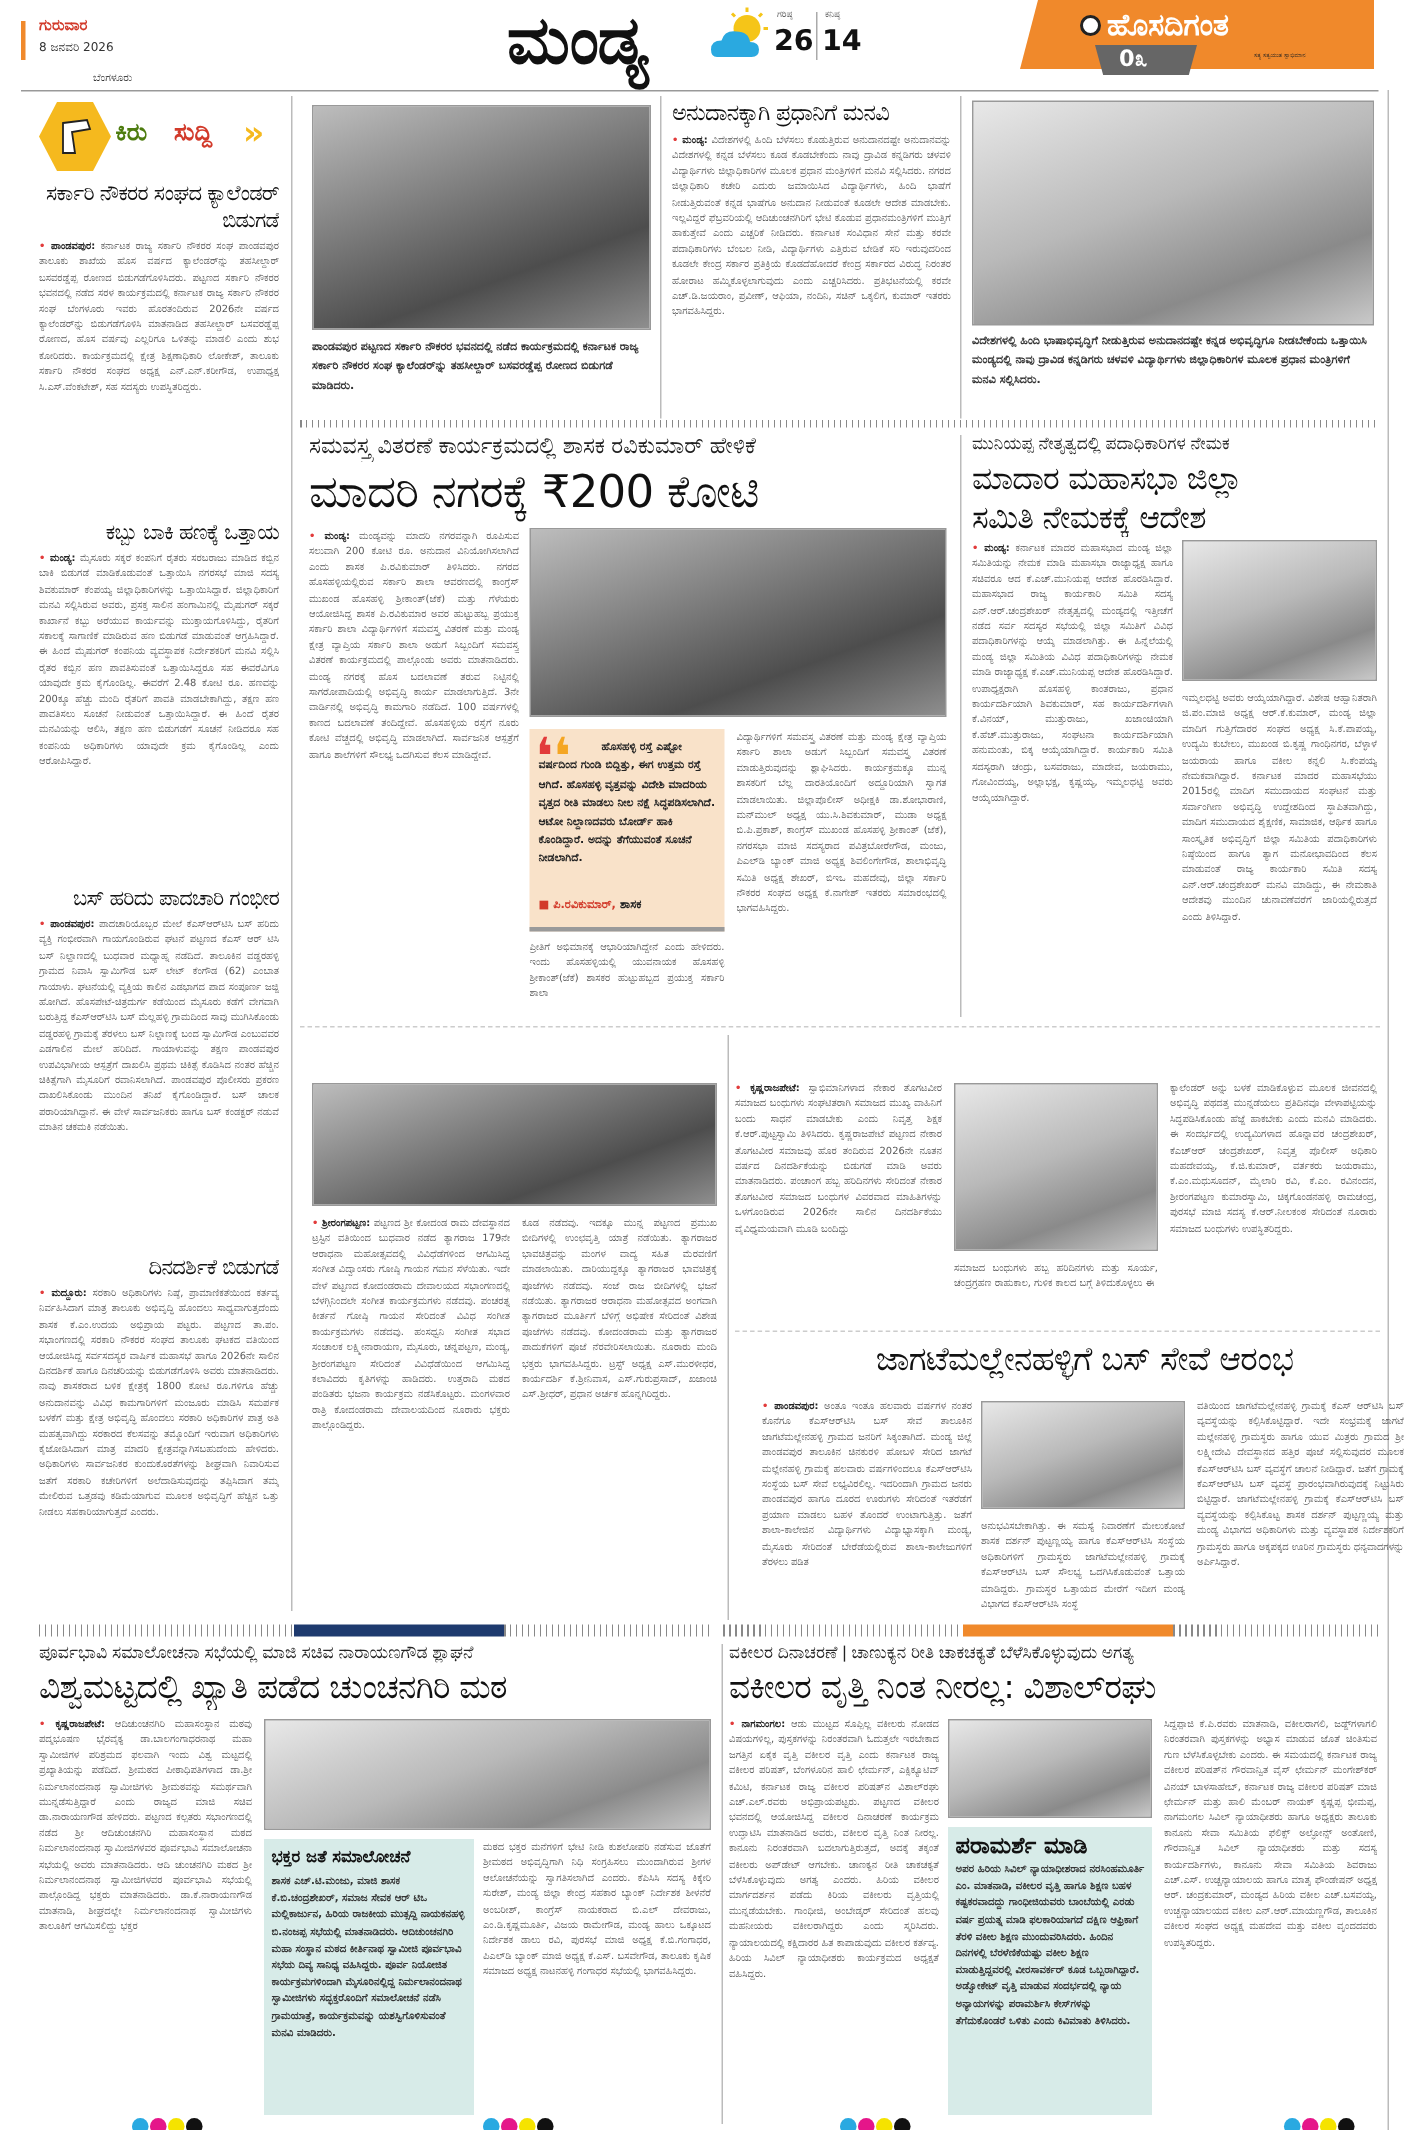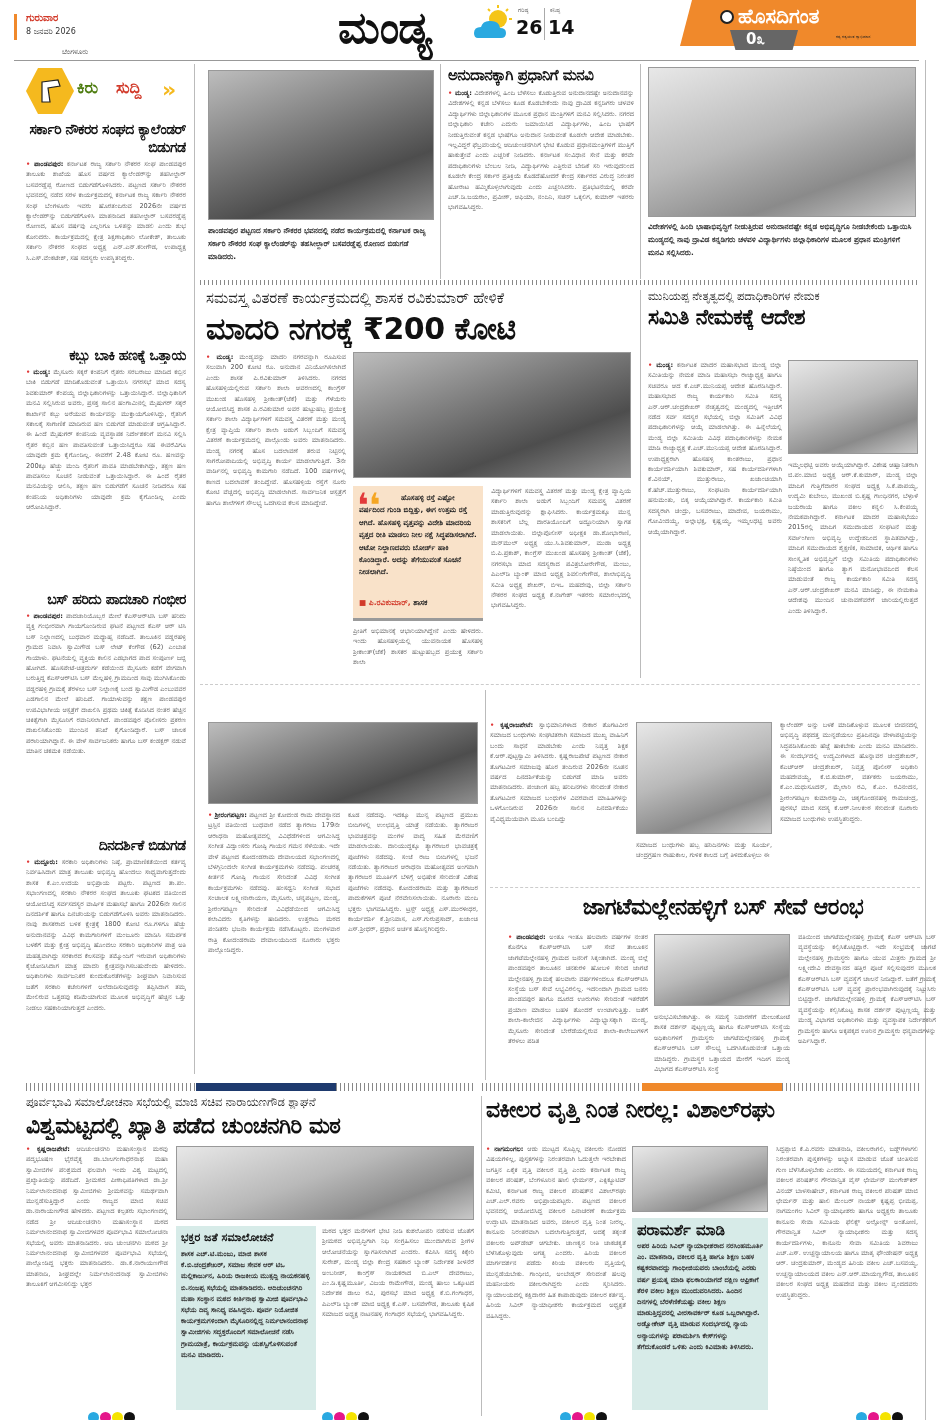--- a/index.html
+++ b/index.html
@@ -2,21 +2,21 @@
 <html><head>
 <meta charset="utf-8">
 <style>
 *{box-sizing:border-box;margin:0;padding:0}
 body{width:945px;height:1420px;background:#fff;font-family:"DejaVu Sans",sans-serif;color:#222;position:relative;overflow:hidden}
 .abs{position:absolute}
 .txt{font-size:6.6px;line-height:10.4px;color:#555;text-align:justify;overflow:hidden}
 .dl{color:#222;font-weight:bold}
 .dl::before{content:"• ";color:#e23b3b}
 .kick{font-family:Liberation Sans, sans-serif;color:#222;white-space:nowrap;overflow:hidden}
-.hl{font-family:"DejaVu Sans",sans-serif;font-weight:bold;color:#111;white-space:nowrap;overflow:hidden;letter-spacing:-0.5px}
+.hl{font-family:"DejaVu Sans",sans-serif;font-weight:normal;color:#111;white-space:nowrap;overflow:hidden;letter-spacing:-0.5px}
 .photo{background:linear-gradient(160deg,#bdbdbd,#7d7d7d 40%,#4d4d4d 70%,#8f8f8f);border:1px solid #999}
 .photo.light{background:linear-gradient(160deg,#e8e8e8,#b9b9b9 45%,#8a8a8a 75%,#c9c9c9)}
 .cap{font-size:8px;line-height:12px;font-weight:bold;color:#333}
 .vr{border-left:1px solid #bbb}
 .hr{border-top:1px dashed #ccc}
 .hatch{background:repeating-linear-gradient(90deg,#888 0 1px,transparent 1px 4px)}
 .box-peach{background:#f9e2c9}
 .box-teal{background:#d7ebe8}
 .dots span{display:inline-block;width:11px;height:11px;border-radius:50%;margin-right:1px}
 </style>
@@ -117,20 +117,21 @@
     <div class="abs" style="left:4px;top:2px;font-size:34px;font-weight:bold;line-height:34px"><span style="color:#e23b3b">❛</span><span style="color:#f5a623">❛</span></div>
     <div class="abs" style="left:6px;top:6px;width:120px;font-size:7.2px;line-height:12.4px;font-weight:bold;color:#222;text-indent:42px;overflow:hidden;height:104px">ಹೊಸಹಳ್ಳಿ ರಸ್ತೆ ಎಷ್ಟೋ ವರ್ಷದಿಂದ ಗುಂಡಿ ಬಿದ್ದಿತ್ತು, ಈಗ ಉತ್ತಮ ರಸ್ತೆ ಆಗಿದೆ. ಹೊಸಹಳ್ಳಿ ವೃತ್ತವನ್ನು ವಿದೇಶಿ ಮಾದರಿಯ ವೃತ್ತದ ರೀತಿ ಮಾಡಲು ನೀಲ ನಕ್ಷೆ ಸಿದ್ಧಪಡಿಸಲಾಗಿದೆ. ಆಟೋ ನಿಲ್ದಾಣದವರು ಬೋರ್ಡ್ ಹಾಕಿ ಕೊಂಡಿದ್ದಾರೆ. ಅದನ್ನು ತೆಗೆಯುವಂತೆ ಸೂಚನೆ ನೀಡಲಾಗಿದೆ.</div>
     <div class="abs" style="left:6px;top:112px;font-size:7.6px;font-weight:bold;color:#d23a2a">■ <span>ಪಿ.ರವಿಕುಮಾರ್</span>, <span style="color:#222">ಶಾಸಕ</span></div>
   </div>
   <div class="abs txt" style="left:147px;top:338px;width:130px;height:52px">ಪ್ರೀತಿಗೆ ಅಭಿಮಾನಕ್ಕೆ ಆಭಾರಿಯಾಗಿದ್ದೇನೆ ಎಂದು ಹೇಳಿದರು. ಇಂದು ಹೊಸಹಳ್ಳಿಯಲ್ಲಿ ಯುವನಾಯಕ ಹೊಸಹಳ್ಳಿ ಶ್ರೀಕಾಂತ್(ಜೆಕೆ) ಶಾಸಕರ ಹುಟ್ಟುಹಬ್ಬದ ಪ್ರಯುಕ್ತ ಸರ್ಕಾರಿ ಶಾಲಾ</div>
   <div class="abs txt" style="left:285px;top:198px;width:140px;height:192px">ವಿದ್ಯಾರ್ಥಿಗಳಿಗೆ ಸಮವಸ್ತ್ರ ವಿತರಣೆ ಮತ್ತು ಮಂಡ್ಯ ಕ್ಷೇತ್ರ ವ್ಯಾಪ್ತಿಯ ಸರ್ಕಾರಿ ಶಾಲಾ ಅಡುಗೆ ಸಿಬ್ಬಂದಿಗೆ ಸಮವಸ್ತ್ರ ವಿತರಣೆ ಮಾಡುತ್ತಿರುವುದನ್ನು ಶ್ಲಾಘಿಸಿದರು. ಕಾರ್ಯಕ್ರಮಕ್ಕೂ ಮುನ್ನ ಶಾಸಕರಿಗೆ ಬೆಲ್ಲ ದಾರತಿಯೊಂದಿಗೆ ಅದ್ದೂರಿಯಾಗಿ ಸ್ವಾಗತ ಮಾಡಲಾಯಿತು. ಜಿಲ್ಲಾಪೊಲೀಸ್ ಅಧೀಕ್ಷಕಿ ಡಾ.ಶೋಭಾರಾಣಿ, ಮನ್‌ಮುಲ್ ಅಧ್ಯಕ್ಷ ಯು.ಸಿ.ಶಿವಕುಮಾರ್, ಮುಡಾ ಅಧ್ಯಕ್ಷ ಬಿ.ಪಿ.ಪ್ರಕಾಶ್, ಕಾಂಗ್ರೆಸ್ ಮುಖಂಡ ಹೊಸಹಳ್ಳಿ ಶ್ರೀಕಾಂತ್ (ಜೆಕೆ), ನಗರಸಭಾ ಮಾಜಿ ಸದಸ್ಯರಾದ ಪವಿತ್ರಬೋರೇಗೌಡ, ಮಂಜು, ಪಿಎಲ್‌ಡಿ ಬ್ಯಾಂಕ್ ಮಾಜಿ ಅಧ್ಯಕ್ಷ ಶಿವಲಿಂಗೇಗೌಡ, ಶಾಲಾಭಿವೃದ್ಧಿ ಸಮಿತಿ ಅಧ್ಯಕ್ಷ ಶೇಖರ್, ಬಿಇಒ ಮಹದೇವು, ಜಿಲ್ಲಾ ಸರ್ಕಾರಿ ನೌಕರರ ಸಂಘದ ಅಧ್ಯಕ್ಷ ಕೆ.ನಾಗೇಶ್ ಇತರರು ಸಮಾರಂಭದಲ್ಲಿ ಭಾಗವಹಿಸಿದ್ದರು.</div>
 </div>
 
 <div class="abs" style="left:648px;top:288px;width:272px;height:392px">
   <div class="kick" style="font-size:11.4px;line-height:16px">ಮುನಿಯಪ್ಪ ನೇತೃತ್ವದಲ್ಲಿ ಪದಾಧಿಕಾರಿಗಳ ನೇಮಕ</div>
+  <div class="hl" style="font-size:21px;line-height:26px;margin-top:2px">ಮಾದಾರ ಮಹಾಸಭಾ ಜಿಲ್ಲಾ</div>
   <div class="hl" style="font-size:21px;line-height:26px">ಸಮಿತಿ ನೇಮಕಕ್ಕೆ ಆದೇಶ</div>
   <div class="abs txt" style="left:0;top:72px;width:134px;height:316px"><span class="dl">ಮಂಡ್ಯ:</span> <span>ಕರ್ನಾಟಕ ಮಾದರ ಮಹಾಸಭಾದ ಮಂಡ್ಯ ಜಿಲ್ಲಾ ಸಮಿತಿಯನ್ನು ನೇಮಕ ಮಾಡಿ ಮಹಾಸಭಾ ರಾಜ್ಯಾಧ್ಯಕ್ಷ ಹಾಗೂ ಸಚಿವರೂ ಆದ ಕೆ.ಎಚ್.ಮುನಿಯಪ್ಪ ಆದೇಶ ಹೊರಡಿಸಿದ್ದಾರೆ. ಮಹಾಸಭಾದ ರಾಜ್ಯ ಕಾರ್ಯಕಾರಿ ಸಮಿತಿ ಸದಸ್ಯ ಎನ್.ಆರ್.ಚಂದ್ರಶೇಖರ್ ನೇತೃತ್ವದಲ್ಲಿ ಮಂಡ್ಯದಲ್ಲಿ ಇತ್ತೀಚೆಗೆ ನಡೆದ ಸರ್ವ ಸದಸ್ಯರ ಸಭೆಯಲ್ಲಿ ಜಿಲ್ಲಾ ಸಮಿತಿಗೆ ವಿವಿಧ ಪದಾಧಿಕಾರಿಗಳನ್ನು ಆಯ್ಕೆ ಮಾಡಲಾಗಿತ್ತು. ಈ ಹಿನ್ನೆಲೆಯಲ್ಲಿ ಮಂಡ್ಯ ಜಿಲ್ಲಾ ಸಮಿತಿಯ ವಿವಿಧ ಪದಾಧಿಕಾರಿಗಳನ್ನು ನೇಮಕ ಮಾಡಿ ರಾಜ್ಯಾಧ್ಯಕ್ಷ ಕೆ.ಎಚ್.ಮುನಿಯಪ್ಪ ಆದೇಶ ಹೊರಡಿಸಿದ್ದಾರೆ. ಉಪಾಧ್ಯಕ್ಷರಾಗಿ ಹೊಸಹಳ್ಳಿ ಕಾಂತರಾಜು, ಪ್ರಧಾನ ಕಾರ್ಯದರ್ಶಿಯಾಗಿ ಶಿವಕುಮಾರ್, ಸಹ ಕಾರ್ಯದರ್ಶಿಗಳಾಗಿ ಕೆ.ವಿನಯ್, ಮುತ್ತುರಾಜು, ಖಜಾಂಚಿಯಾಗಿ ಕೆ.ಹೆಚ್.ಮುತ್ತುರಾಜು, ಸಂಘಟನಾ ಕಾರ್ಯದರ್ಶಿಯಾಗಿ ಹನುಮಂತು, ಬಿಕ್ಕ ಆಯ್ಕೆಯಾಗಿದ್ದಾರೆ. ಕಾರ್ಯಕಾರಿ ಸಮಿತಿ ಸದಸ್ಯರಾಗಿ ಚಂದ್ರು, ಬಸವರಾಜು, ಮಾದೇವ, ಜಯರಾಮು, ಗೋವಿಂದಯ್ಯ, ಅಲ್ಲಾಭಕ್ಷ, ಕೃಷ್ಣಯ್ಯ, ಇಮ್ಮಲಧಟ್ಟಿ ಅವರು ಆಯ್ಕೆಯಾಗಿದ್ದಾರೆ.</span></div>
   <div class="abs photo light" style="left:140px;top:72px;width:130px;height:94px"></div>
   <div class="abs txt" style="left:140px;top:172px;width:130px;height:216px">ಇಮ್ಮಲಧಟ್ಟಿ ಅವರು ಆಯ್ಕೆಯಾಗಿದ್ದಾರೆ. ವಿಶೇಷ ಆಹ್ವಾನಿತರಾಗಿ ಜಿ.ಪಂ.ಮಾಜಿ ಅಧ್ಯಕ್ಷ ಆರ್.ಕೆ.ಕುಮಾರ್, ಮಂಡ್ಯ ಜಿಲ್ಲಾ ಮಾದಿಗ ಗುತ್ತಿಗೆದಾರರ ಸಂಘದ ಅಧ್ಯಕ್ಷ ಸಿ.ಕೆ.ಪಾಪಯ್ಯ, ಉದ್ಯಮಿ ಕುಬೇಲು, ಮುಖಂಡ ಬಿ.ಕೃಷ್ಣ ಗಾಂಧಿನಗರ, ಬೆಳ್ಳಾಳೆ ಜಯರಾಯ ಹಾಗೂ ವಕೀಲ ಕನ್ನಲಿ ಸಿ.ಕೆಂಪಯ್ಯ ನೇಮಕವಾಗಿದ್ದಾರೆ. ಕರ್ನಾಟಕ ಮಾದರ ಮಹಾಸಭೆಯು 2015ರಲ್ಲಿ ಮಾದಿಗ ಸಮುದಾಯದ ಸಂಘಟನೆ ಮತ್ತು ಸರ್ವಾಂಗೀಣ ಅಭಿವೃದ್ಧಿ ಉದ್ದೇಶದಿಂದ ಸ್ಥಾಪಿತವಾಗಿದ್ದು, ಮಾದಿಗ ಸಮುದಾಯದ ಶೈಕ್ಷಣಿಕ, ಸಾಮಾಜಿಕ, ಆರ್ಥಿಕ ಹಾಗೂ ಸಾಂಸ್ಕೃತಿಕ ಅಭಿವೃದ್ಧಿಗೆ ಜಿಲ್ಲಾ ಸಮಿತಿಯ ಪದಾಧಿಕಾರಿಗಳು ನಿಷ್ಠೆಯಿಂದ ಹಾಗೂ ತ್ಯಾಗ ಮನೋಭಾವದಿಂದ ಕೆಲಸ ಮಾಡುವಂತೆ ರಾಜ್ಯ ಕಾರ್ಯಕಾರಿ ಸಮಿತಿ ಸದಸ್ಯ ಎನ್.ಆರ್.ಚಂದ್ರಶೇಖರ್ ಮನವಿ ಮಾಡಿದ್ದು, ಈ ನೇಮಕಾತಿ ಆದೇಶವು ಮುಂದಿನ ಚುನಾವಣೆವರೆಗೆ ಜಾರಿಯಲ್ಲಿರುತ್ತದೆ ಎಂದು ತಿಳಿಸಿದ್ದಾರೆ.</div>
 </div>
 
 <div class="abs hr" style="left:200px;top:684px;width:720px"></div>
 
 <div class="abs" style="left:206px;top:688px;width:274px;height:390px">
   <div class="abs photo" style="left:2px;top:34px;width:270px;height:82px"></div>
@@ -168,20 +169,21 @@
   <div class="abs txt" style="left:0;top:50px;width:142px;height:270px"><span class="dl">ಕೃಷ್ಣರಾಜಪೇಟೆ:</span> <span>ಆದಿಚುಂಚನಗಿರಿ ಮಹಾಸಂಸ್ಥಾನ ಮಠವು ಪದ್ಮಭೂಷಣ ಭೈರವೈಕ್ಯ ಡಾ.ಬಾಲಗಂಗಾಧರನಾಥ ಮಹಾ ಸ್ವಾಮೀಜಿಗಳ ಪರಿಶ್ರಮದ ಫಲವಾಗಿ ಇಂದು ವಿಶ್ವ ಮಟ್ಟದಲ್ಲಿ ಪ್ರಖ್ಯಾತಿಯನ್ನು ಪಡೆದಿದೆ. ಶ್ರೀಮಠದ ಪೀಠಾಧಿಪತಿಗಳಾದ ಡಾ.ಶ್ರೀ ನಿರ್ಮಲಾನಂದನಾಥ ಸ್ವಾಮೀಜಿಗಳು ಶ್ರೀಮಠವನ್ನು ಸಮರ್ಥವಾಗಿ ಮುನ್ನಡೆಸುತ್ತಿದ್ದಾರೆ ಎಂದು ರಾಜ್ಯದ ಮಾಜಿ ಸಚಿವ ಡಾ.ನಾರಾಯಣಗೌಡ ಹೇಳಿದರು. ಪಟ್ಟಣದ ಕಲ್ಪತರು ಸಭಾಂಗಣದಲ್ಲಿ ನಡೆದ ಶ್ರೀ ಆದಿಚುಂಚನಗಿರಿ ಮಹಾಸಂಸ್ಥಾನ ಮಠದ ನಿರ್ಮಲಾನಂದನಾಥ ಸ್ವಾಮೀಜಿಗಳವರ ಪೂರ್ವಭಾವಿ ಸಮಾಲೋಚನಾ ಸಭೆಯಲ್ಲಿ ಅವರು ಮಾತನಾಡಿದರು. ಆದಿ ಚುಂಚನಗಿರಿ ಮಠದ ಶ್ರೀ ನಿರ್ಮಲಾನಂದನಾಥ ಸ್ವಾಮೀಜಿಗಳವರ ಪೂರ್ವಭಾವಿ ಸಭೆಯಲ್ಲಿ ಪಾಲ್ಗೊಂಡಿದ್ದ ಭಕ್ತರು ಮಾತನಾಡಿದರು. ಡಾ.ಕೆ.ನಾರಾಯಣಗೌಡ ಮಾತನಾಡಿ, ಶೀಘ್ರದಲ್ಲೇ ನಿರ್ಮಲಾನಂದನಾಥ ಸ್ವಾಮೀಜಿಗಳು ತಾಲೂಕಿಗೆ ಆಗಮಿಸಲಿದ್ದು ಭಕ್ತರ</span></div>
   <div class="abs photo light" style="left:150px;top:52px;width:298px;height:74px"></div>
   <div class="abs box-teal" style="left:150px;top:132px;width:140px;height:184px;padding:4px 5px">
     <div style="font-size:11px;font-weight:bold;color:#111;line-height:16px">ಭಕ್ತರ ಜತೆ ಸಮಾಲೋಚನೆ</div>
     <div style="font-size:6.8px;line-height:11.2px;font-weight:bold;color:#333;margin-top:3px;height:156px;overflow:hidden">ಶಾಸಕ ಎಚ್.ಟಿ.ಮಂಜು, ಮಾಜಿ ಶಾಸಕ ಕೆ.ಬಿ.ಚಂದ್ರಶೇಖರ್, ಸಮಾಜ ಸೇವಕ ಆರ್ ಟಿಒ ಮಲ್ಲಿಕಾರ್ಜುನ, ಹಿರಿಯ ರಾಜಕೀಯ ಮುತ್ಸದ್ದಿ ನಾಯಕನಹಳ್ಳಿ ಬಿ.ನಂಜಪ್ಪ ಸಭೆಯಲ್ಲಿ ಮಾತನಾಡಿದರು. ಆದಿಚುಂಚನಗಿರಿ ಮಹಾ ಸಂಸ್ಥಾನ ಮಠದ ಕೀರ್ತಿನಾಥ ಸ್ವಾಮೀಜಿ ಪೂರ್ವಭಾವಿ ಸಭೆಯ ದಿವ್ಯ ಸಾನಿಧ್ಯ ವಹಿಸಿದ್ದರು. ಪೂರ್ವ ನಿಯೋಜಿತ ಕಾರ್ಯಕ್ರಮಗಳಿಂದಾಗಿ ಮೈಸೂರಿನಲ್ಲಿದ್ದ ನಿರ್ಮಲಾನಂದನಾಥ ಸ್ವಾಮೀಜಿಗಳು ಸದ್ಭಕ್ತರೊಂದಿಗೆ ಸಮಾಲೋಚನೆ ನಡೆಸಿ ಗ್ರಾಮಯಾತ್ರೆ, ಕಾರ್ಯಕ್ರಮವನ್ನು ಯಶಸ್ವಿಗೊಳಿಸುವಂತೆ ಮನವಿ ಮಾಡಿದರು.</div>
   </div>
   <div class="abs txt" style="left:296px;top:132px;width:152px;height:184px">ಮಠದ ಭಕ್ತರ ಮನೆಗಳಿಗೆ ಭೇಟಿ ನೀಡಿ ಕುಶಲೋಪರಿ ನಡೆಸುವ ಜೊತೆಗೆ ಶ್ರೀಮಠದ ಅಭಿವೃದ್ಧಿಗಾಗಿ ನಿಧಿ ಸಂಗ್ರಹಿಸಲು ಮುಂದಾಗಿರುವ ಶ್ರೀಗಳ ಆಲೋಚನೆಯನ್ನು ಸ್ವಾಗತಿಸಲಾಗಿದೆ ಎಂದರು. ಕೆಪಿಸಿಸಿ ಸದಸ್ಯ ಕಿಕ್ಕೇರಿ ಸುರೇಶ್, ಮಂಡ್ಯ ಜಿಲ್ಲಾ ಕೇಂದ್ರ ಸಹಕಾರ ಬ್ಯಾಂಕ್ ನಿರ್ದೇಶಕ ಶೀಳನೆರೆ ಅಂಬರೀಶ್, ಕಾಂಗ್ರೆಸ್ ನಾಯಕರಾದ ಬಿ.ಎಲ್ ದೇವರಾಜು, ಎಂ.ಡಿ.ಕೃಷ್ಣಮೂರ್ತಿ, ವಿಜಯ ರಾಮೇಗೌಡ, ಮಂಡ್ಯ ಹಾಲು ಒಕ್ಕೂಟದ ನಿರ್ದೇಶಕ ಡಾಲು ರವಿ, ಪುರಸಭೆ ಮಾಜಿ ಅಧ್ಯಕ್ಷ ಕೆ.ಬಿ.ಗಂಗಾಧರ, ಪಿಎಲ್‌ಡಿ ಬ್ಯಾಂಕ್ ಮಾಜಿ ಅಧ್ಯಕ್ಷ ಕೆ.ಎಸ್. ಬಸವೇಗೌಡ, ತಾಲೂಕು ಕೃಷಿಕ ಸಮಾಜದ ಅಧ್ಯಕ್ಷ ನಾಟನಹಳ್ಳಿ ಗಂಗಾಧರ ಸಭೆಯಲ್ಲಿ ಭಾಗವಹಿಸಿದ್ದರು.</div>
 </div>
 
 <div class="abs" style="left:486px;top:1094px;width:434px;height:320px">
+  <div class="kick" style="font-size:11.4px;line-height:16px">ವಕೀಲರ ದಿನಾಚರಣೆ | ಚಾಣುಕ್ಯನ ರೀತಿ ಚಾಕಚಕ್ಯತೆ ಬೆಳೆಸಿಕೊಳ್ಳುವುದು ಅಗತ್ಯ</div>
   <div class="hl" style="font-size:22px;line-height:28px;margin-top:2px">ವಕೀಲರ ವೃತ್ತಿ ನಿಂತ ನೀರಲ್ಲ: ವಿಶಾಲ್‌ರಘು</div>
   <div class="abs txt" style="left:0;top:50px;width:140px;height:270px"><span class="dl">ನಾಗಮಂಗಲ:</span> <span>ಆಡು ಮುಟ್ಟದ ಸೊಪ್ಪಿಲ್ಲ ವಕೀಲರು ನೋಡದ ವಿಷಯಗಳಿಲ್ಲ, ಪುಸ್ತಕಗಳನ್ನು ನಿರಂತರವಾಗಿ ಓದುತ್ತಲೇ ಇರಬೇಕಾದ ಜಗತ್ತಿನ ಏಕೈಕ ವೃತ್ತಿ ವಕೀಲರ ವೃತ್ತಿ ಎಂದು ಕರ್ನಾಟಕ ರಾಜ್ಯ ವಕೀಲರ ಪರಿಷತ್, ಬೆಂಗಳೂರಿನ ಹಾಲಿ ಛೇರ್ಮನ್, ಎಕ್ಸಿಕ್ಯೂಟಿವ್ ಕಮಿಟಿ, ಕರ್ನಾಟಕ ರಾಜ್ಯ ವಕೀಲರ ಪರಿಷತ್‌ನ ವಿಶಾಲ್‌ರಘು ಎಚ್.ಎಲ್.ರವರು ಅಭಿಪ್ರಾಯಪಟ್ಟರು. ಪಟ್ಟಣದ ವಕೀಲರ ಭವನದಲ್ಲಿ ಆಯೋಜಿಸಿದ್ದ ವಕೀಲರ ದಿನಾಚರಣೆ ಕಾರ್ಯಕ್ರಮ ಉದ್ಘಾಟಿಸಿ ಮಾತನಾಡಿದ ಅವರು, ವಕೀಲರ ವೃತ್ತಿ ನಿಂತ ನೀರಲ್ಲ. ಕಾನೂನು ನಿರಂತರವಾಗಿ ಬದಲಾಗುತ್ತಿರುತ್ತದೆ, ಅದಕ್ಕೆ ತಕ್ಕಂತೆ ವಕೀಲರು ಅಪ್‌ಡೇಟ್ ಆಗಬೇಕು. ಚಾಣಕ್ಯನ ರೀತಿ ಚಾಕಚಕ್ಯತೆ ಬೆಳೆಸಿಕೊಳ್ಳುವುದು ಅಗತ್ಯ ಎಂದರು. ಹಿರಿಯ ವಕೀಲರ ಮಾರ್ಗದರ್ಶನ ಪಡೆದು ಕಿರಿಯ ವಕೀಲರು ವೃತ್ತಿಯಲ್ಲಿ ಮುನ್ನಡೆಯಬೇಕು. ಗಾಂಧೀಜಿ, ಅಂಬೇಡ್ಕರ್ ಸೇರಿದಂತೆ ಹಲವು ಮಹನೀಯರು ವಕೀಲರಾಗಿದ್ದರು ಎಂದು ಸ್ಮರಿಸಿದರು. ನ್ಯಾಯಾಲಯದಲ್ಲಿ ಕಕ್ಷಿದಾರರ ಹಿತ ಕಾಪಾಡುವುದು ವಕೀಲರ ಕರ್ತವ್ಯ. ಹಿರಿಯ ಸಿವಿಲ್ ನ್ಯಾಯಾಧೀಶರು ಕಾರ್ಯಕ್ರಮದ ಅಧ್ಯಕ್ಷತೆ ವಹಿಸಿದ್ದರು.</span></div>
   <div class="abs photo light" style="left:146px;top:52px;width:136px;height:66px"></div>
   <div class="abs box-teal" style="left:146px;top:124px;width:136px;height:192px;padding:4px 5px">
     <div style="font-size:15px;font-weight:bold;color:#111;line-height:16px">ಪರಾಮರ್ಶೆ ಮಾಡಿ</div>
     <div style="font-size:6.8px;line-height:11.2px;font-weight:bold;color:#333;margin-top:3px;height:166px;overflow:hidden">ಅಪರ ಹಿರಿಯ ಸಿವಿಲ್ ನ್ಯಾಯಾಧೀಶರಾದ ನರಸಿಂಹಮೂರ್ತಿ ಎಂ. ಮಾತನಾಡಿ, ವಕೀಲರ ವೃತ್ತಿ ಹಾಗೂ ಶಿಕ್ಷಣ ಬಹಳ ಕಷ್ಟಕರವಾದದ್ದು ಗಾಂಧೀಜಿಯವರು ಬಾಂಬೆಯಲ್ಲಿ ಎರಡು ವರ್ಷ ಪ್ರಯತ್ನ ಮಾಡಿ ಫಲಕಾರಿಯಾಗದೆ ದಕ್ಷಿಣ ಆಫ್ರಿಕಾಗೆ ತೆರಳಿ ವಕೀಲ ಶಿಕ್ಷಣ ಮುಂದುವರಿಸಿದರು. ಹಿಂದಿನ ದಿನಗಳಲ್ಲಿ ಬೆರಳೆಣಿಕೆಯಷ್ಟು ವಕೀಲ ಶಿಕ್ಷಣ ಮಾಡುತ್ತಿದ್ದವರಲ್ಲಿ ವೀರಸಾವರ್ಕರ್ ಕೂಡ ಒಬ್ಬರಾಗಿದ್ದಾರೆ. ಅಡ್ವೋಕೇಟ್ ವೃತ್ತಿ ಮಾಡುವ ಸಂದರ್ಭದಲ್ಲಿ ನ್ಯಾಯ ಅನ್ಯಾಯಗಳನ್ನು ಪರಾಮರ್ಶಿಸಿ ಕೇಸ್‌ಗಳನ್ನು ತೆಗೆದುಕೊಂಡರೆ ಒಳಿತು ಎಂದು ಕಿವಿಮಾತು ತಿಳಿಸಿದರು.</div>
   </div>
   <div class="abs txt" style="left:290px;top:50px;width:142px;height:266px">ಸಿದ್ದಪ್ಪಾಜಿ ಕೆ.ಪಿ.ರವರು ಮಾತನಾಡಿ, ವಕೀಲರಾಗಲಿ, ಜಡ್ಜ್‌ಗಳಾಗಲಿ ನಿರಂತರವಾಗಿ ಪುಸ್ತಕಗಳನ್ನು ಅಭ್ಯಾಸ ಮಾಡುವ ಜೊತೆ ಚಿಂತಿಸುವ ಗುಣ ಬೆಳೆಸಿಕೊಳ್ಳಬೇಕು ಎಂದರು. ಈ ಸಮಯದಲ್ಲಿ ಕರ್ನಾಟಕ ರಾಜ್ಯ ವಕೀಲರ ಪರಿಷತ್‌ನ ಗೌರವಾನ್ವಿತ ವೈಸ್ ಛೇರ್ಮನ್ ಮಂಗೇಶ್‌ಕರ್ ವಿನಯ್ ಬಾಳಸಾಹೇಬ್, ಕರ್ನಾಟಕ ರಾಜ್ಯ ವಕೀಲರ ಪರಿಷತ್ ಮಾಜಿ ಛೇರ್ಮನ್ ಮತ್ತು ಹಾಲಿ ಮೆಂಬರ್ ನಾಯಕ್ ಕೃಷ್ಣಪ್ಪ ಭೀಮಪ್ಪ, ನಾಗಮಂಗಲ ಸಿವಿಲ್ ನ್ಯಾಯಾಧೀಶರು ಹಾಗೂ ಅಧ್ಯಕ್ಷರು ತಾಲೂಕು ಕಾನೂನು ಸೇವಾ ಸಮಿತಿಯ ಫೆಲಿಕ್ಸ್ ಅಲ್ಫೋನ್ಸ್ ಅಂತೋಣಿ, ಗೌರವಾನ್ವಿತ ಸಿವಿಲ್ ನ್ಯಾಯಾಧೀಶರು ಮತ್ತು ಸದಸ್ಯ ಕಾರ್ಯದರ್ಶಿಗಳು, ಕಾನೂನು ಸೇವಾ ಸಮಿತಿಯ ಶಿವರಾಜು ಎಚ್.ಎಸ್. ಉಚ್ಚನ್ಯಾಯಾಲಯ ಹಾಗೂ ಮಾತೃ ಫೌಂಡೇಷನ್ ಅಧ್ಯಕ್ಷ ಆರ್. ಚಂದ್ರಕುಮಾರ್, ಮಂಡ್ಯದ ಹಿರಿಯ ವಕೀಲ ಎಚ್.ಬಸವಯ್ಯ, ಉಚ್ಚನ್ಯಾಯಾಲಯದ ವಕೀಲ ಎನ್.ಆರ್.ಮಾಯಣ್ಣಗೌಡ, ತಾಲೂಕಿನ ವಕೀಲರ ಸಂಘದ ಅಧ್ಯಕ್ಷ ಮಹದೇವ ಮತ್ತು ವಕೀಲ ವೃಂದದವರು ಉಪಸ್ಥಿತರಿದ್ದರು.</div>
 </div>
 

